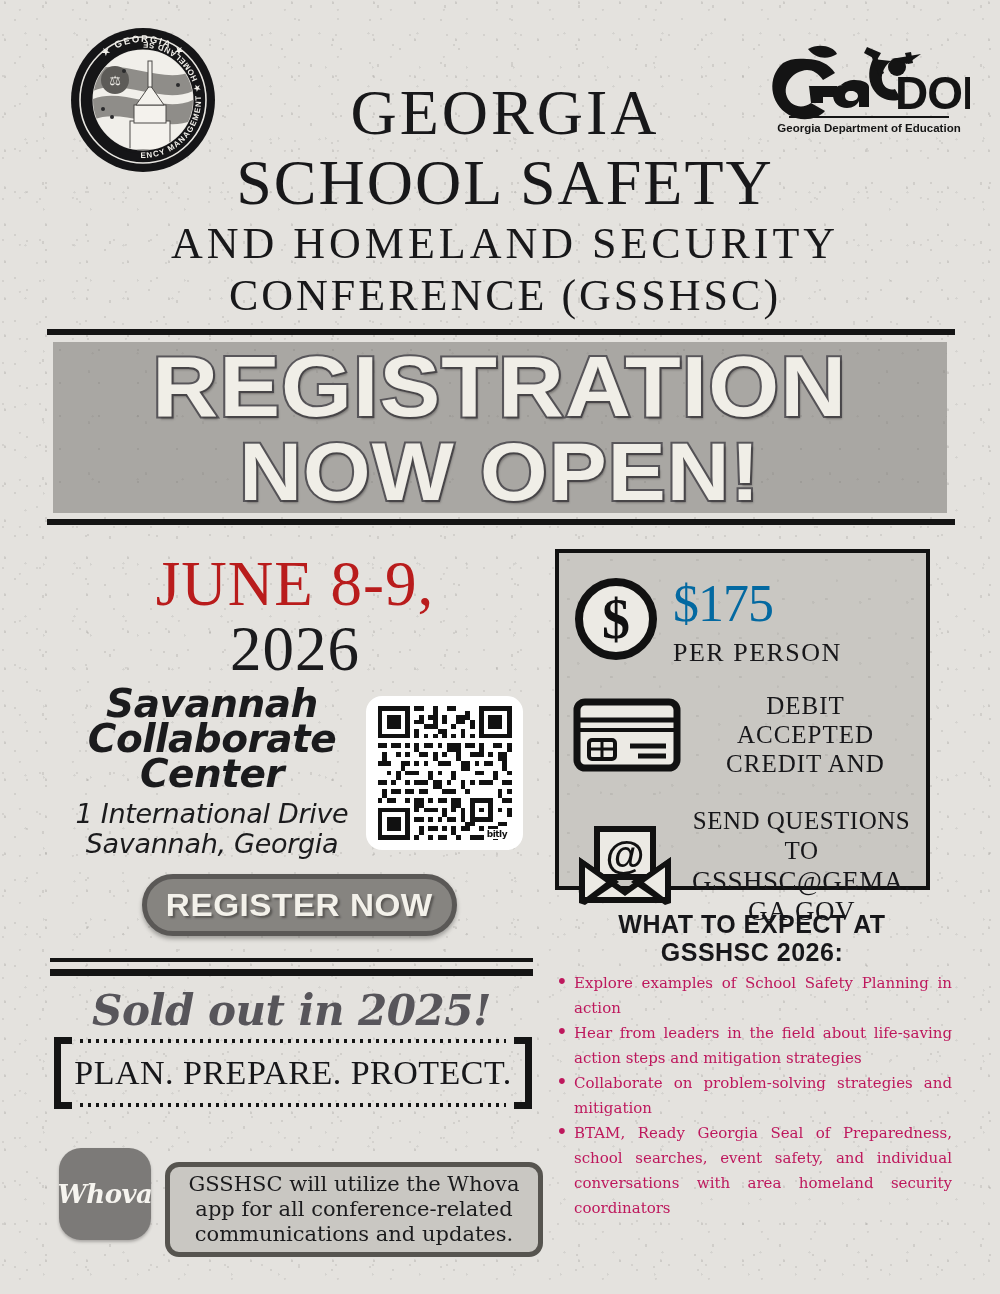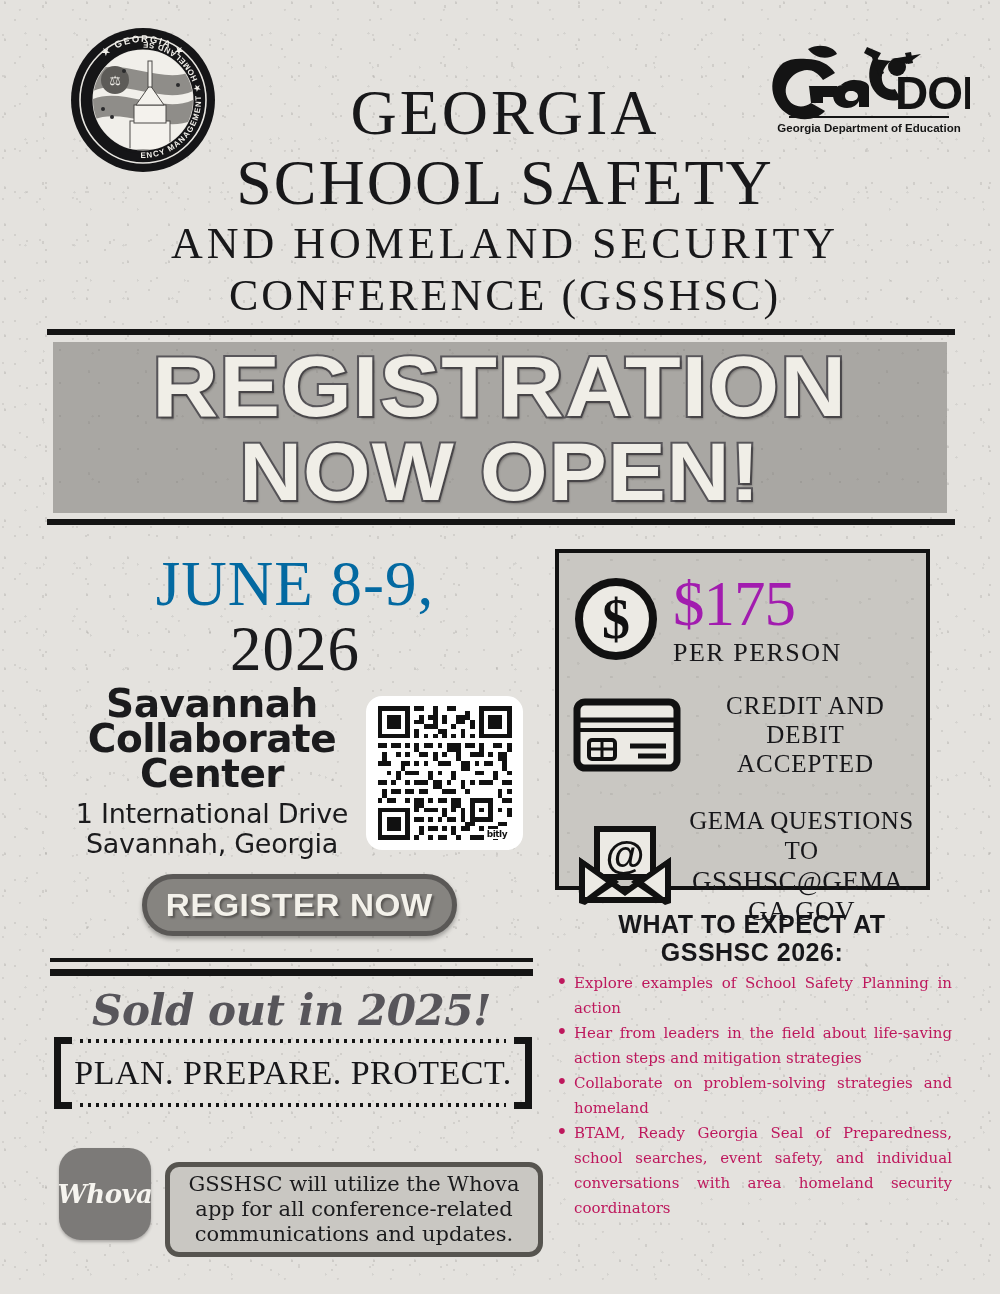--- a/index.html
+++ b/index.html
@@ -91,24 +91,24 @@
     letter-spacing: 1px;
     position: relative; z-index: 2;
     text-shadow: 2px 3px 2px rgba(40,38,36,.35);
   }
   .reg-line-1 { font-size: 86px; line-height: 88px; transform: scaleX(1.06); }
   .reg-line-2 { font-size: 82px; line-height: 84px; transform: scaleX(1.06); }
   .rule-black-bot { height: 6px; background: #141414; width: 908px; margin-top: 6px; }
 
   
   #date-block { position: absolute; left: 60px; top: 552px; width: 470px; text-align: center; }
-  .date-line-1 { font-size: 63px; line-height: 64px; letter-spacing: 1px; color: #0369a1; }
+  .date-line-1 { font-size: 63px; line-height: 64px; letter-spacing: 1px; color: #b91c1c; }
   .date-line-2 { font-size: 63px; line-height: 66px; letter-spacing: 1px; color: #1b1b1d; }
 
-  #venue-block { position: absolute; left: 62px; top: 686px; width: 300px; text-align: center; }
+  #venue-block { position: absolute; left: 62px; top: 686px; width: 300px; text-align: center; font-style: italic; }
   .venue-name {
     font-family: "DejaVu Sans", sans-serif; font-weight: 700;
     font-size: 39px; line-height: 35px; color: #1b1b1d; letter-spacing: -0.5px;
   }
   .venue-addr {
     font-family: "DejaVu Sans", sans-serif; font-weight: 400;
     font-size: 27px; line-height: 30px; color: #1b1b1d; margin-top: 8px; letter-spacing: -0.3px;
   }
 
   
@@ -149,21 +149,21 @@
     background-image:
       radial-gradient(circle at 22% 18%, rgba(70,68,64,.28) 0 1.1px, transparent 1.4px),
       radial-gradient(circle at 71% 52%, rgba(70,68,64,.24) 0 1px, transparent 1.3px),
       radial-gradient(circle at 41% 81%, rgba(70,68,64,.22) 0 1.2px, transparent 1.5px);
     background-size: 43px 39px, 59px 53px, 47px 61px;
   }
   .price-row { display: flex; align-items: flex-start; position: relative; z-index: 2; }
 
   #row-price { gap: 14px; align-items: center; margin-top: 4px; }
   #price-amount {
-    font-size: 63px; line-height: 66px; letter-spacing: -1px; color: #a21caf; font-weight: 400;
+    font-size: 52px; line-height: 66px; letter-spacing: -1px; color: #0369a1; font-weight: 400;
   }
   #price-per {
     font-size: 26px; line-height: 28px; letter-spacing: 1.5px; color: #17171a;
     text-align: right; margin-top: 2px;
   }
 
   #row-card { gap: 16px; margin-top: 24px; align-items: center; }
   #card-text {
     font-size: 25px; line-height: 29px; letter-spacing: 1px; color: #17171a;
     text-align: center; flex: 1;
@@ -550,60 +550,60 @@
           <line x1="7" y1="22" x2="101" y2="22" stroke="#111" stroke-width="5"></line>
           <line x1="7" y1="32" x2="101" y2="32" stroke="#111" stroke-width="4"></line>
           <rect x="16" y="42" width="26" height="19" rx="3" fill="#eceae4" stroke="#111" stroke-width="4"></rect>
           <line x1="16" y1="51" x2="42" y2="51" stroke="#111" stroke-width="3"></line>
           <line x1="29" y1="42" x2="29" y2="61" stroke="#111" stroke-width="3"></line>
           <line x1="57" y1="48" x2="93" y2="48" stroke="#111" stroke-width="5"></line>
           <line x1="65" y1="58" x2="93" y2="58" stroke="#111" stroke-width="5"></line>
         </svg>
       </span>
       <div id="card-text">
+        <div>DEBIT ACCEPTED</div>
         <div>CREDIT AND</div>
-        <div>DEBIT ACCEPTED</div>
       </div>
     </div>
 
     <div class="price-row" id="row-mail">
       <span>
         <svg viewBox="0 0 104 86" width="104" height="86">
           <rect x="24" y="6" width="56" height="48" fill="#eceae4" stroke="#111" stroke-width="6"></rect>
           <text x="52" y="46" font-family="Liberation Sans, sans-serif" font-size="40" font-weight="700" text-anchor="middle" fill="#111">@</text>
           <path d="M6 34 L52 66 L98 34 L98 80 L6 80 Z" fill="#111"></path>
           <path d="M12 42 L52 70 L92 42 L92 74 L12 74 Z" fill="#eceae4"></path>
           <path d="M6 34 L52 66 L98 34 L98 40 L52 73 L6 40 Z" fill="#111"></path>
           <path d="M6 80 L40 54 L46 59 L12 82 Z" fill="#111"></path>
           <path d="M98 80 L64 54 L58 59 L92 82 Z" fill="#111"></path>
         </svg>
       </span>
       <div id="mail-text">
-        <div>GEMA QUESTIONS TO</div>
+        <div>SEND QUESTIONS TO</div>
         <span class="mail-addr">GSSHSC@GEMA.</span>
         <span class="mail-addr">GA.GOV</span>
       </div>
     </div>
 
   </div>
 
   <div id="expect-block">
     <div id="expect-heading">
       <div>WHAT TO EXPECT AT</div>
       <div>GSSHSC 2026:</div>
     </div>
     <ul id="expect-list">
       <li>
           <span>Explore examples of School Safety Planning in action</span>
         </li>
       <li>
           <span>Hear from leaders in the field about life-saving action steps and mitigation strategies</span>
         </li>
       <li>
-          <span>Collaborate on problem-solving strategies and homeland</span>
+          <span>Collaborate on problem-solving strategies and mitigation</span>
         </li>
       <li>
           <span>BTAM, Ready Georgia Seal of Preparedness, school searches, event safety, and individual conversations with area homeland security coordinators</span>
         </li>
     </ul>
   </div>
 
   <div id="soldout-rules">
     <div class="so-rule-thin"></div>
     <div class="so-rule-thick"></div>

